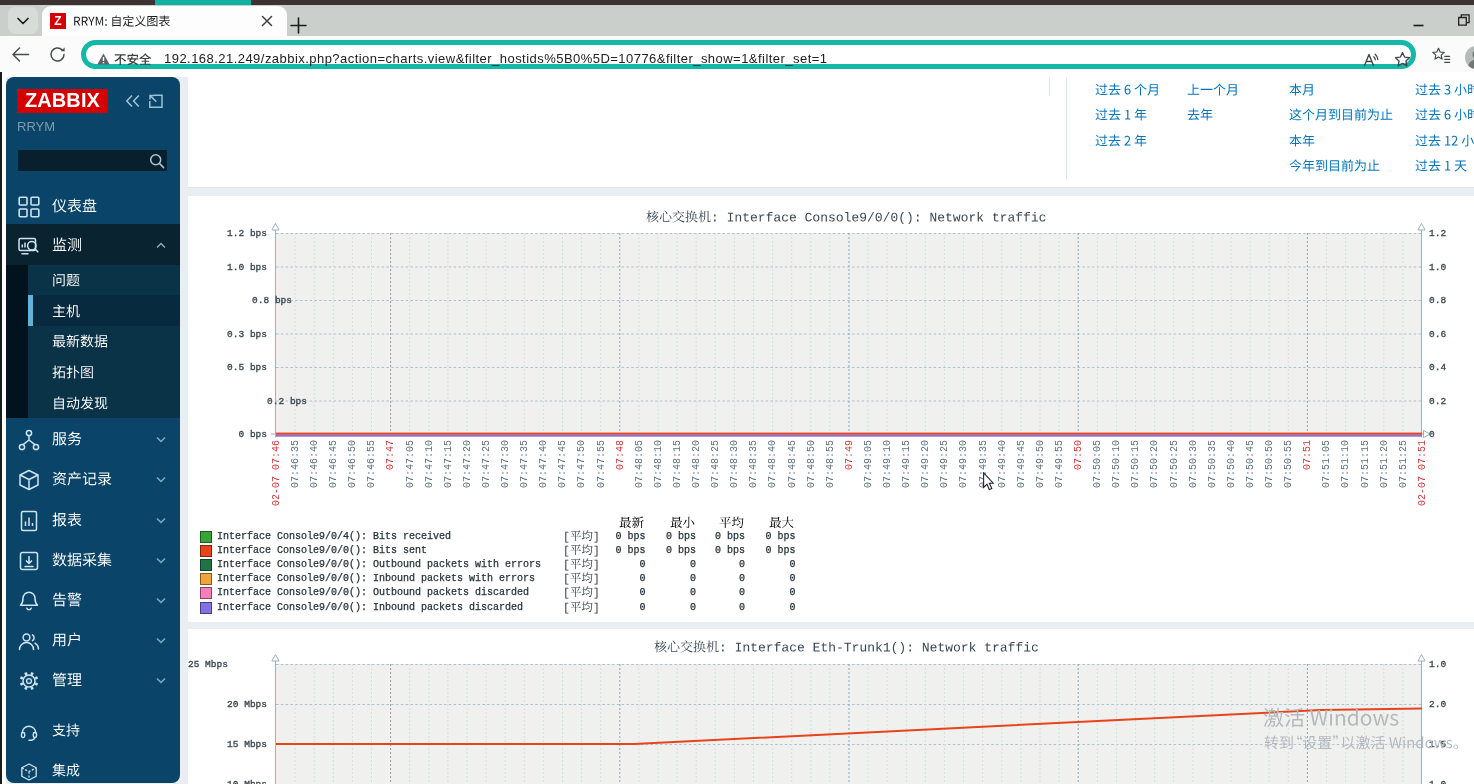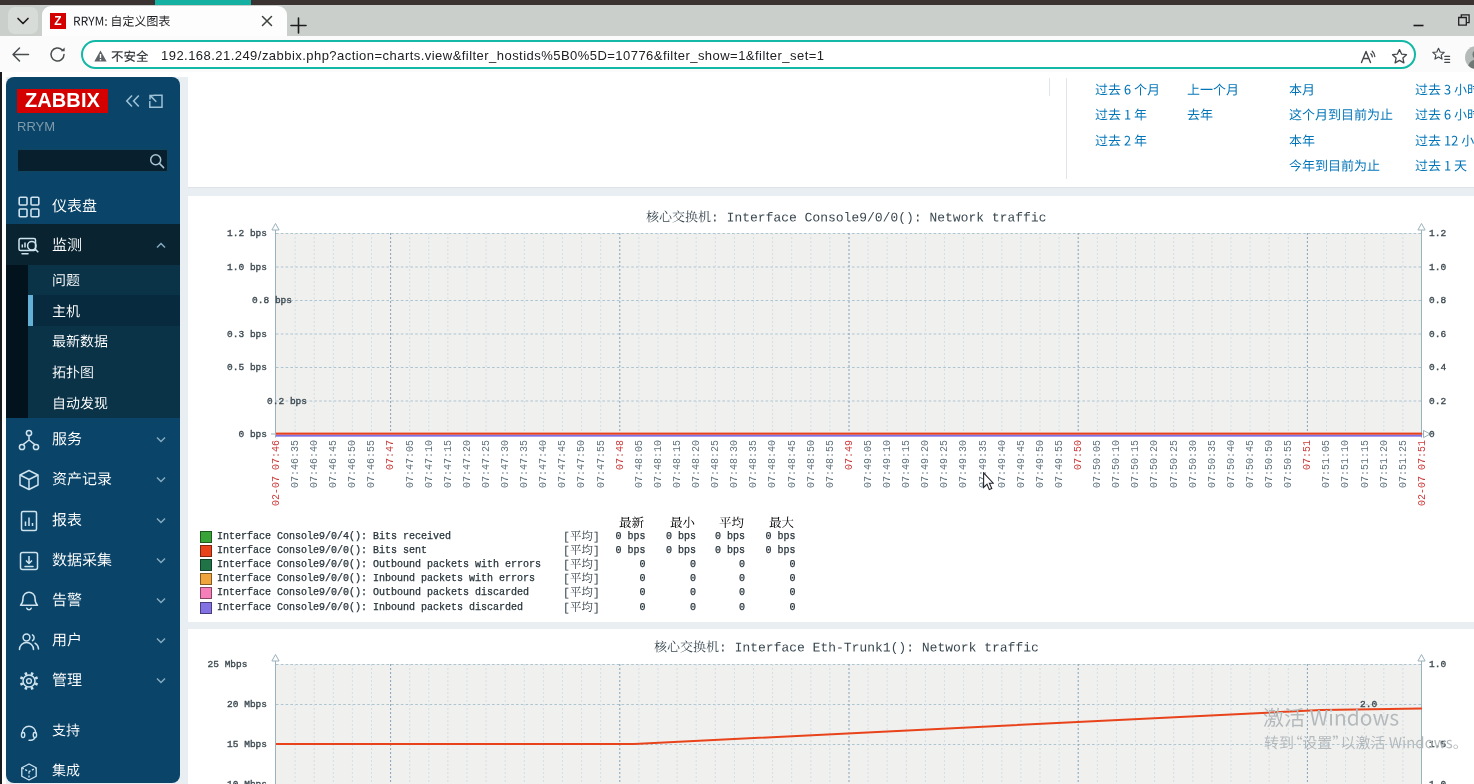--- a/index.html
+++ b/index.html
@@ -17,21 +17,21 @@
            font-weight:bold;font-size:12px;line-height:16px;text-align:center;}
   .tabtitle{left:31px;top:9px;color:#202124;}
   .tabclose{left:218px;top:8px;width:14px;height:14px;}
   .newtab{left:290px;top:12px;width:17px;height:17px;}
   .win-min{left:1413px;top:14px;width:11px;height:12px;}
   .win-restore{left:1458px;top:9px;width:12px;height:12px;}
   .toolbar{left:0;top:36px;width:1474px;height:36px;background:#fafbfa;}
   .nav-back{left:11px;top:9px;width:19px;height:19px;}
   .nav-refresh{left:48px;top:9px;width:19px;height:19px;}
   .urlpill{left:81px;top:4px;width:1335px;height:29px;border-radius:15px;background:#fff;
-           border:2px solid #14b8a6;box-sizing:border-box;}
+           border:5px solid #14b8a6;box-sizing:border-box;}
   .warnicon{left:11px;top:8px;width:13px;height:12px;}
   .notsecure{left:28px;top:8px;color:#3c4043;}
   .urltext{left:78px;top:0;height:28px;line-height:28px;font-size:13px;color:#202124;
            letter-spacing:.46px;white-space:nowrap;}
   .readaloud{left:1277px;top:6px;width:17px;height:17px;}
   .staricon{left:1308px;top:6px;width:17px;height:17px;}
   .favhub{left:1432px;top:11px;width:19px;height:18px;}
   .avatar{left:1465px;top:10px;width:23px;height:23px;border-radius:50%;background:#b5bbb8;overflow:hidden;}
   
   .winedge{left:0;top:72px;width:2px;height:712px;background:#191c1e;}
@@ -833,28 +833,28 @@
       <g stroke="#9ab2be" fill="none">
         <path d="M87.5 28 V160 M1233.5 28 V160"></path>
       </g>
       <g fill="#fff" stroke="#9ab2be">
         <path d="M87.5 25.5 l-3.6 6.5 h7.2 Z"></path>
           <path d="M1233.5 25.5 l-3.6 6.5 h7.2 Z"></path>
       </g>
       <polyline points="88,115 446,115 1133,81 1234,79.5" fill="none" stroke-width="2" stroke="#e8431a"></polyline>
     </svg>
     <div class="ylabs-left">
-        <div class="ylab" style="left: 0px; width: 79px; text-align: center; top: 30px;">25 Mbps</div>
+        <div class="ylab" style="left: 0px; width: 79px; text-align: left; top: 30px;">25 Mbps</div>
         <div class="ylab" style="left: 0px; width: 79px; text-align: right; top: 70px;">20 Mbps</div>
         <div class="ylab" style="left: 0px; width: 79px; text-align: right; top: 110px;">15 Mbps</div>
         <div class="ylab" style="left: 0px; width: 79px; text-align: right; top: 150px;">10 Mbps</div>
       </div>
     <div class="ylabs-right">
         <div class="ylab r" style="left: 1241px; top: 30px;">1.0</div>
-        <div class="ylab r" style="left: 1172px; top: 70px;">2.0</div>
+        <div class="ylab r" style="left: 1241px; top: 70px;">2.0</div>
         <div class="ylab r" style="left: 1241px; top: 110px;">1.5</div>
         <div class="ylab r" style="left: 1241px; top: 150px;">1.0</div>
       </div>
   </div>
 
   <div class="abs wm" style="left:1263px;top:707px" aria-label="激活 Windows">
       <svg class="cjk " width="136.1" height="21" viewBox="0 -18.5 136.1 21" style="overflow:visible">
         <path fill="currentColor" d="M7.1 -11.6H10.9V-9.9H7.1ZM7.1 -14.3H10.9V-12.7H7.1ZM1.3 -16.5C2.4 -15.8 3.6 -14.6 4.3 -13.8L5.2 -14.9C4.6 -15.6 3.3 -16.7 2.2 -17.4ZM0.7 -10.7C1.7 -10 3 -9.1 3.6 -8.4L4.6 -9.5C3.9 -10.1 2.6 -11.1 1.6 -11.7ZM1 0.5 2.2 1.4C3.1 -0.5 4.1 -3.1 4.9 -5.2L3.8 -6C2.9 -3.7 1.8 -1.1 1 0.5ZM14.5 -17.7C14.2 -14.4 13.4 -11.2 12.2 -9.1V-15.5H9.3L10.1 -17.4L8.4 -17.7C8.3 -17 8.1 -16.2 7.9 -15.5H5.8V-8.7H12.1C12.4 -8.5 12.9 -7.9 13.1 -7.7C13.4 -8.2 13.8 -8.9 14 -9.5C14.4 -7.5 14.9 -5.4 15.7 -3.4C14.8 -1.7 13.7 -0.3 12.2 0.7C12.5 1 13 1.5 13.2 1.7C14.5 0.7 15.6 -0.5 16.4 -2C17.2 -0.6 18.1 0.7 19.4 1.7C19.6 1.3 20.1 0.7 20.4 0.4C19 -0.6 18 -1.9 17.2 -3.4C18.2 -5.8 18.8 -8.7 19.2 -12.2H20.2V-13.6H15.3C15.6 -14.8 15.8 -16.1 16 -17.4ZM7.7 -8.3 8.2 -7.1H5V-5.8H7.1V-5C7.1 -3.5 6.8 -1.1 4.2 0.8C4.5 1 5 1.4 5.2 1.7C7.2 0.3 8 -1.6 8.3 -3.2H10.7C10.6 -1.1 10.5 -0.3 10.2 -0.1C10.1 0.1 10 0.1 9.7 0.1C9.5 0.1 8.8 0.1 8 0C8.2 0.4 8.3 0.9 8.4 1.3C9.2 1.4 10 1.4 10.4 1.3C10.8 1.3 11.2 1.2 11.5 0.8C11.8 0.4 12 -0.8 12.1 -3.9C12.1 -4.1 12.1 -4.5 12.1 -4.5H8.4V-5V-5.8H12.9V-7.1H9.7C9.5 -7.6 9.3 -8.2 9 -8.6ZM17.8 -12.2C17.6 -9.5 17.1 -7.1 16.4 -5.1C15.6 -7.3 15.1 -9.7 14.8 -11.9L14.9 -12.2Z M22.9 -16.3C24.2 -15.6 26 -14.6 26.8 -13.9L27.8 -15.2C26.9 -15.8 25.1 -16.8 23.8 -17.4ZM21.9 -10.5C23.2 -9.8 24.9 -8.8 25.8 -8.2L26.6 -9.5C25.7 -10.1 24 -11 22.7 -11.6ZM22.4 0.3 23.7 1.4C24.9 -0.5 26.4 -3.2 27.5 -5.4L26.4 -6.4C25.2 -4.1 23.5 -1.3 22.4 0.3ZM27.7 -11.5V-10H33.8V-6.5H29.2V1.7H30.7V0.8H38.2V1.6H39.7V-6.5H35.3V-10H41.1V-11.5H35.3V-15.2C37.1 -15.5 38.8 -15.9 40.2 -16.3L38.9 -17.6C36.6 -16.7 32.3 -16.1 28.7 -15.7C28.9 -15.3 29.1 -14.7 29.2 -14.3C30.7 -14.5 32.2 -14.7 33.8 -14.9V-11.5ZM30.7 -0.7V-5H38.2V-0.7Z M50.5 0H52.8L55.1 -9.3C55.4 -10.5 55.6 -11.6 55.9 -12.8H56C56.2 -11.6 56.4 -10.5 56.7 -9.3L59.1 0H61.4L64.6 -15.4H62.7L61.1 -7C60.8 -5.4 60.5 -3.7 60.2 -2H60.1C59.7 -3.7 59.4 -5.4 59 -7L56.9 -15.4H55.1L53 -7C52.6 -5.4 52.2 -3.7 51.9 -2H51.8C51.5 -3.7 51.2 -5.4 50.9 -7L49.2 -15.4H47.2Z M67.1 0H69V-11.4H67.1ZM68 -13.8C68.8 -13.8 69.3 -14.3 69.3 -15C69.3 -15.8 68.8 -16.3 68 -16.3C67.3 -16.3 66.8 -15.8 66.8 -15C66.8 -14.3 67.3 -13.8 68 -13.8Z M72.8 0H74.8V-8.3C75.9 -9.4 76.7 -10 77.9 -10C79.4 -10 80.1 -9.1 80.1 -7V0H82V-7.2C82 -10.1 80.9 -11.7 78.5 -11.7C76.9 -11.7 75.7 -10.8 74.7 -9.7H74.6L74.4 -11.4H72.8Z M89.5 0.3C90.9 0.3 92.1 -0.5 93 -1.3H93.1L93.2 0H94.8V-16.7H92.9V-12.3L93 -10.4C92 -11.2 91.1 -11.7 89.8 -11.7C87.2 -11.7 84.8 -9.4 84.8 -5.7C84.8 -1.9 86.7 0.3 89.5 0.3ZM90 -1.3C88 -1.3 86.8 -3 86.8 -5.7C86.8 -8.3 88.3 -10.1 90.1 -10.1C91.1 -10.1 91.9 -9.7 92.9 -8.9V-2.9C91.9 -1.8 91 -1.3 90 -1.3Z M103.1 0.3C105.9 0.3 108.4 -1.9 108.4 -5.7C108.4 -9.5 105.9 -11.7 103.1 -11.7C100.3 -11.7 97.8 -9.5 97.8 -5.7C97.8 -1.9 100.3 0.3 103.1 0.3ZM103.1 -1.3C101.1 -1.3 99.8 -3.1 99.8 -5.7C99.8 -8.3 101.1 -10.1 103.1 -10.1C105.1 -10.1 106.4 -8.3 106.4 -5.7C106.4 -3.1 105.1 -1.3 103.1 -1.3Z M113.2 0H115.4L117.1 -6.1C117.3 -7.2 117.6 -8.3 117.8 -9.4H117.9C118.2 -8.3 118.4 -7.2 118.7 -6.2L120.4 0H122.7L125.8 -11.4H123.9L122.3 -4.8C122 -3.7 121.8 -2.7 121.6 -1.6H121.5C121.2 -2.7 120.9 -3.7 120.7 -4.8L118.9 -11.4H117L115.2 -4.8C115 -3.7 114.7 -2.7 114.5 -1.6H114.4C114.1 -2.7 113.9 -3.7 113.7 -4.8L112 -11.4H110Z M131.2 0.3C133.9 0.3 135.4 -1.3 135.4 -3.1C135.4 -5.3 133.6 -5.9 131.9 -6.6C130.6 -7.1 129.4 -7.5 129.4 -8.5C129.4 -9.5 130.1 -10.2 131.6 -10.2C132.6 -10.2 133.4 -9.8 134.1 -9.2L135.1 -10.4C134.2 -11.1 133 -11.7 131.5 -11.7C129 -11.7 127.6 -10.3 127.6 -8.5C127.6 -6.5 129.3 -5.8 130.9 -5.2C132.2 -4.7 133.5 -4.2 133.5 -3C133.5 -2 132.8 -1.2 131.3 -1.2C129.9 -1.2 128.9 -1.8 127.9 -2.6L127 -1.3C128.1 -0.4 129.6 0.3 131.2 0.3Z"></path>
       </svg>
     </div>

